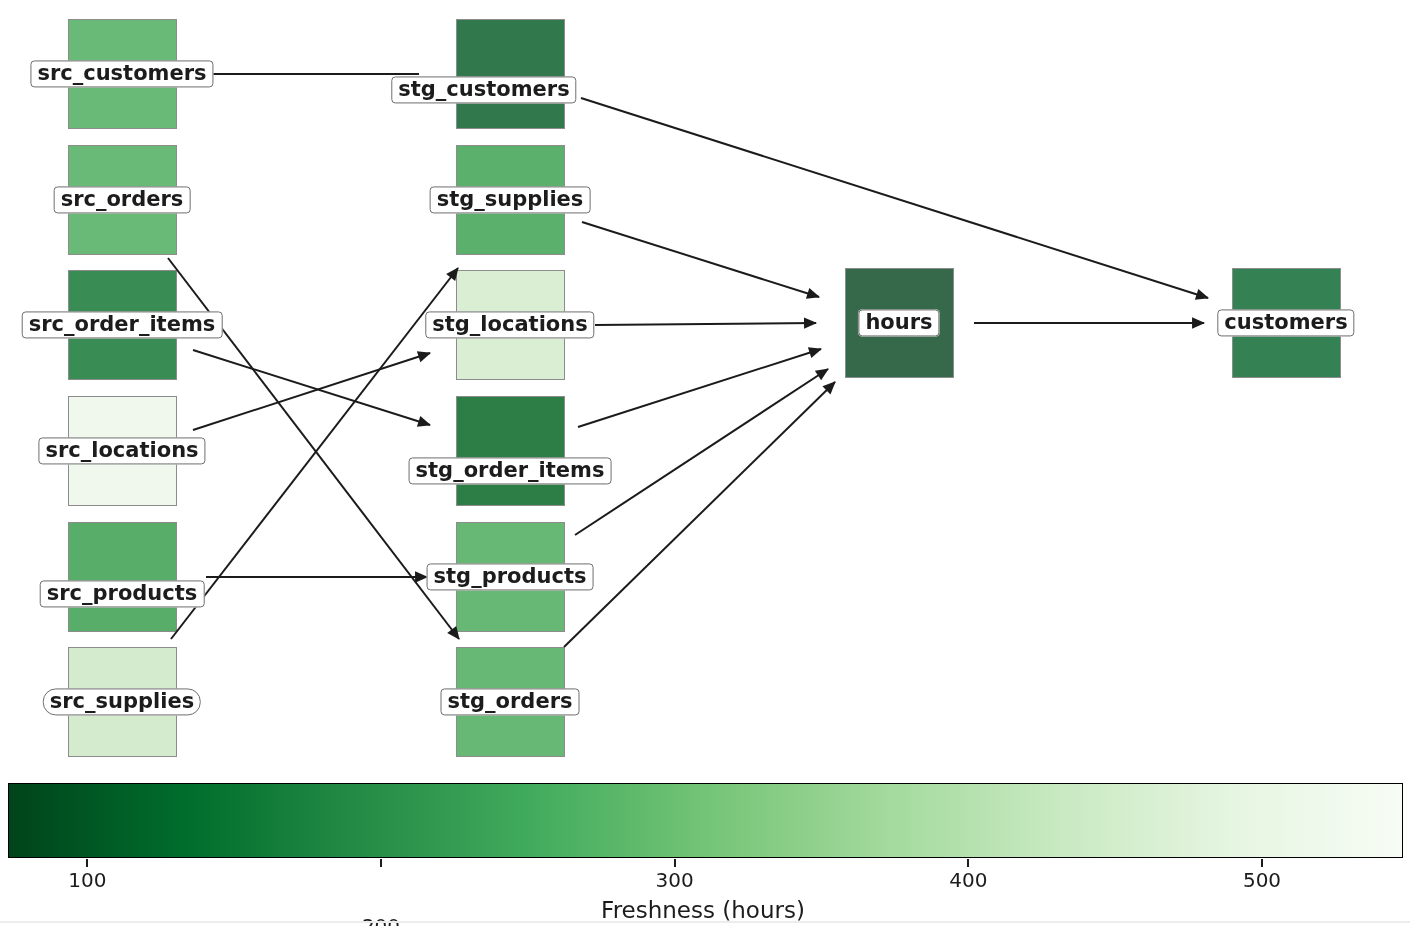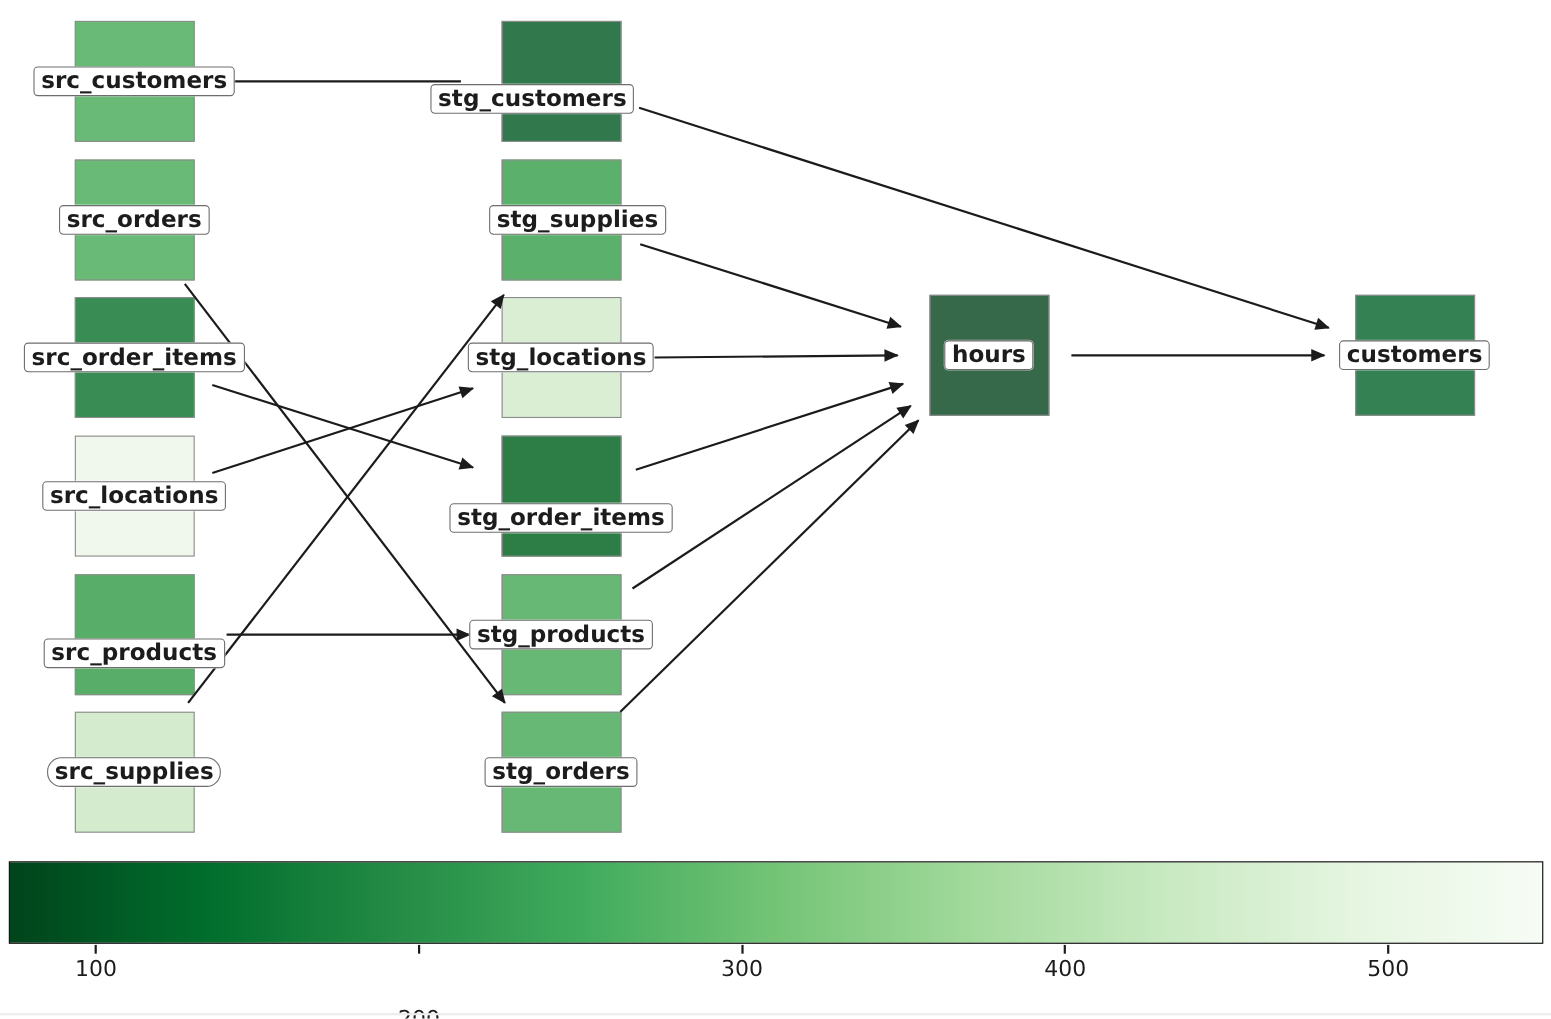--- a/index.html
+++ b/index.html
@@ -124,21 +124,21 @@
         </g>
     </svg>
     <div id="label-layer">
         <div class="node-label" style="left: 122px; top: 74px;">src_customers</div>
         <div class="node-label" style="left: 122px; top: 200px;">src_orders</div>
         <div class="node-label" style="left: 122px; top: 325px;">src_order_items</div>
         <div class="node-label" style="left: 122px; top: 451px;">src_locations</div>
         <div class="node-label" style="left: 122px; top: 594px;">src_products</div>
         <div class="node-label" style="left: 122px; top: 702px; border-radius: 13px;">src_supplies</div>
         <div class="node-label" style="left: 484px; top: 74px; margin-top: 16px;">stg_customers</div>
-        <div class="node-label" style="left: 525px; top: 200px;">stg_supplies</div>
+        <div class="node-label" style="left: 510px; top: 200px;">stg_supplies</div>
         <div class="node-label" style="left: 510px; top: 325px;">stg_locations</div>
         <div class="node-label" style="left: 510px; top: 451px; margin-top: 20px;">stg_order_items</div>
         <div class="node-label" style="left: 510px; top: 577px;">stg_products</div>
         <div class="node-label" style="left: 510px; top: 702px;">stg_orders</div>
         <div class="node-label" style="left: 899px; top: 323px;">hours</div>
         <div class="node-label" style="left: 1286px; top: 323px;">customers</div>
       </div>
   </div>
 
   <div id="colorbar" style="background: linear-gradient(to right, rgb(0, 68, 27) 0%, rgb(0, 109, 44) 12.5%, rgb(35, 139, 69) 25%, rgb(65, 171, 93) 37.5%, rgb(116, 196, 118) 50%, rgb(161, 217, 155) 62.5%, rgb(199, 233, 192) 75%, rgb(229, 245, 224) 87.5%, rgb(247, 252, 245) 100%);"></div>
@@ -147,14 +147,15 @@
       <div class="cbar-ticklabel" style="left: 87.2947px;">100</div>
       <div class="cbar-tick" style="left: 380.979px;"></div>
       <div class="cbar-ticklabel" style="left: 380.979px; margin-top: 46px;">200</div>
       <div class="cbar-tick" style="left: 674.663px;"></div>
       <div class="cbar-ticklabel" style="left: 674.663px;">300</div>
       <div class="cbar-tick" style="left: 968.347px;"></div>
       <div class="cbar-ticklabel" style="left: 968.347px;">400</div>
       <div class="cbar-tick" style="left: 1262.03px;"></div>
       <div class="cbar-ticklabel" style="left: 1262.03px;">500</div>
     </div>
+  <div id="cbar-axis-label">Freshness (hours)</div>
   <div id="bottom-hairline"></div>
 </div>
 
 </body></html>

